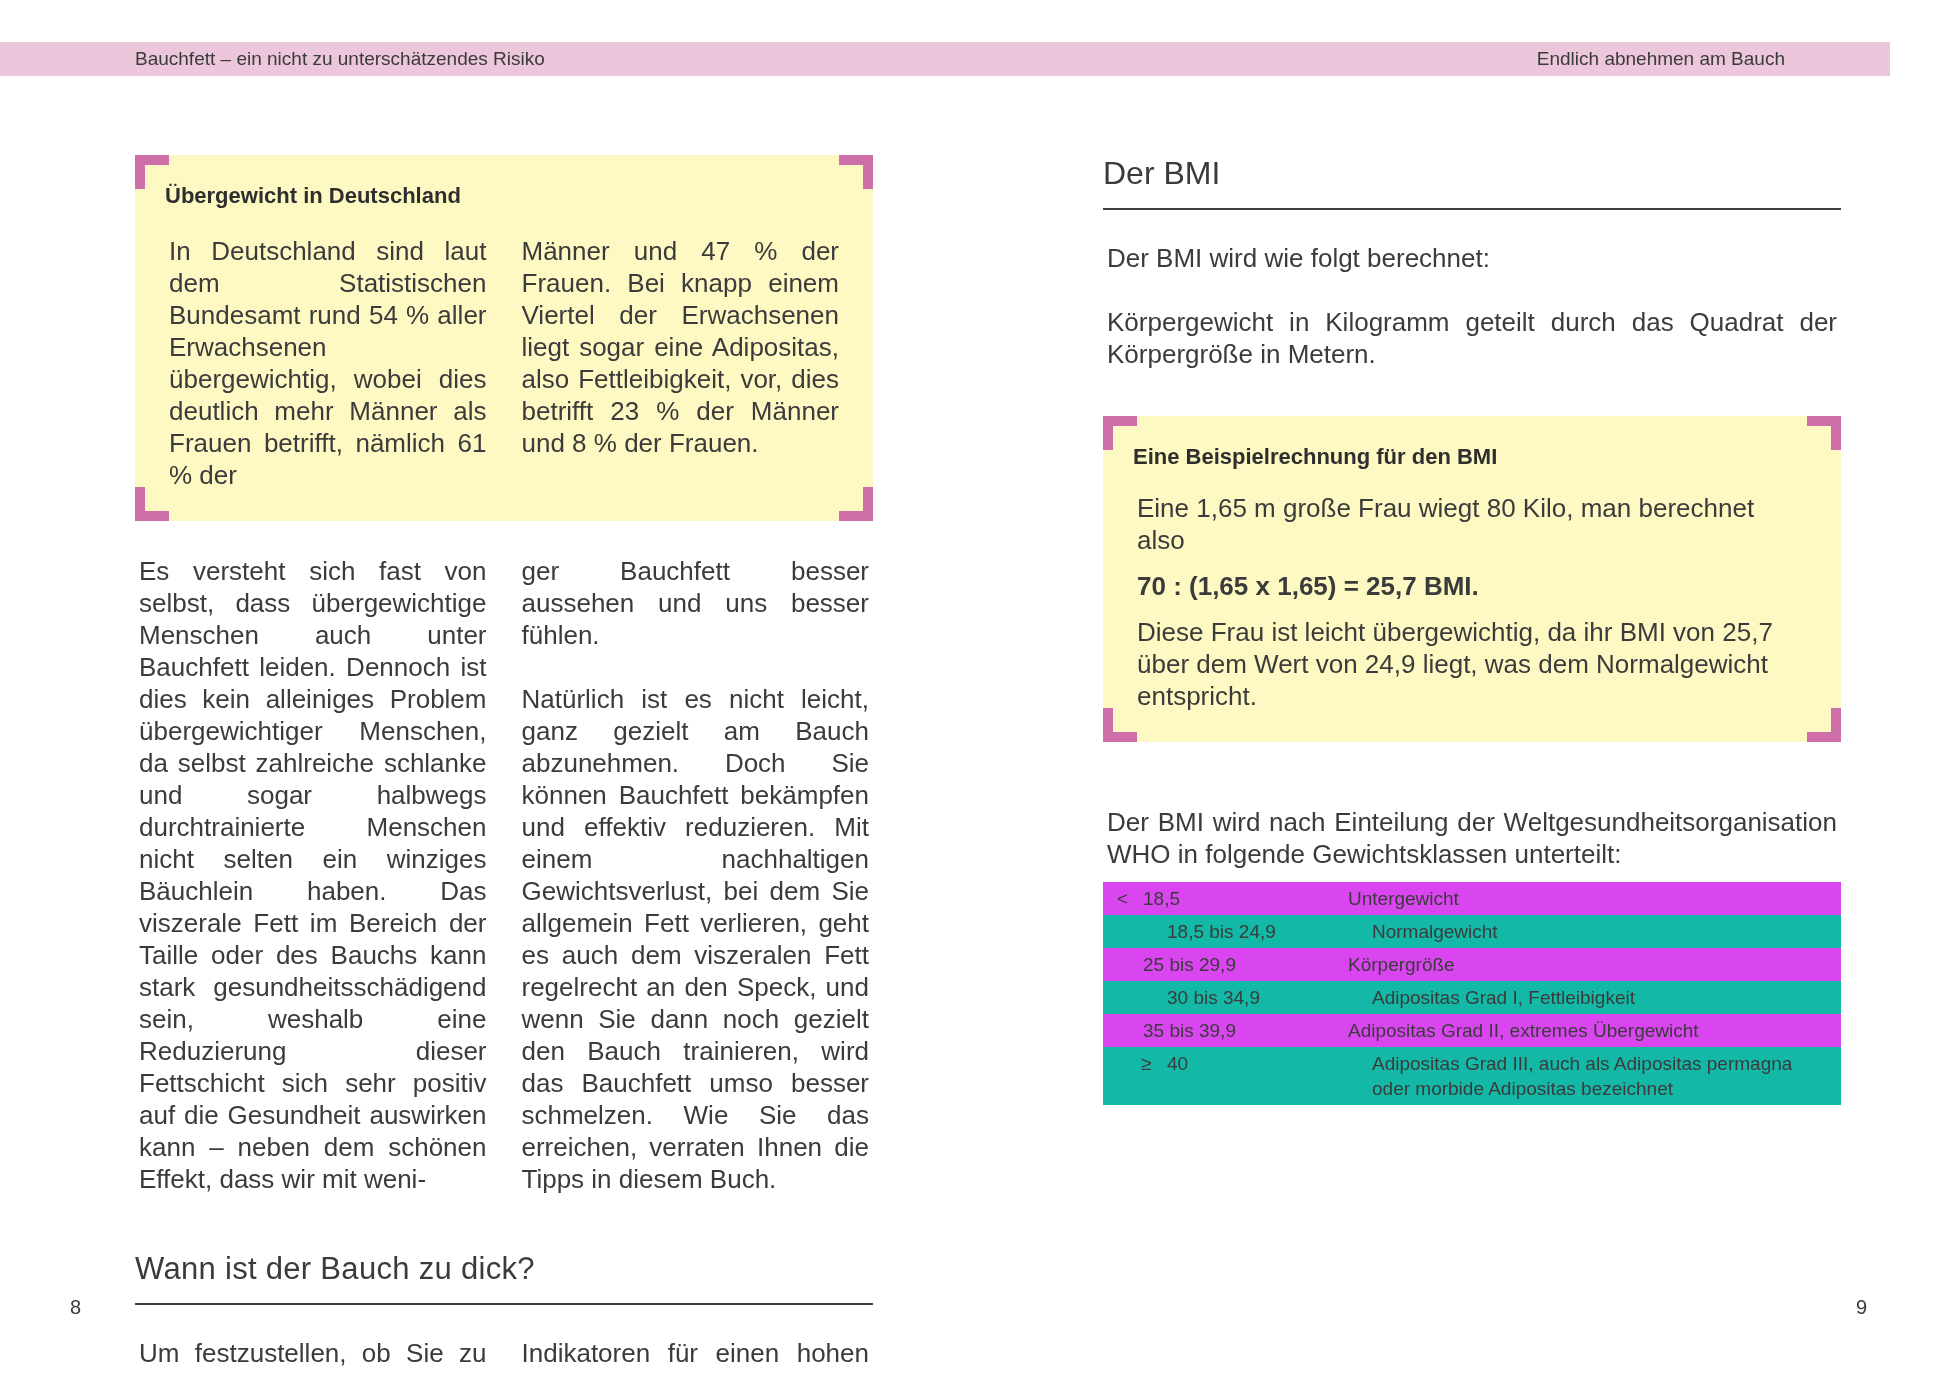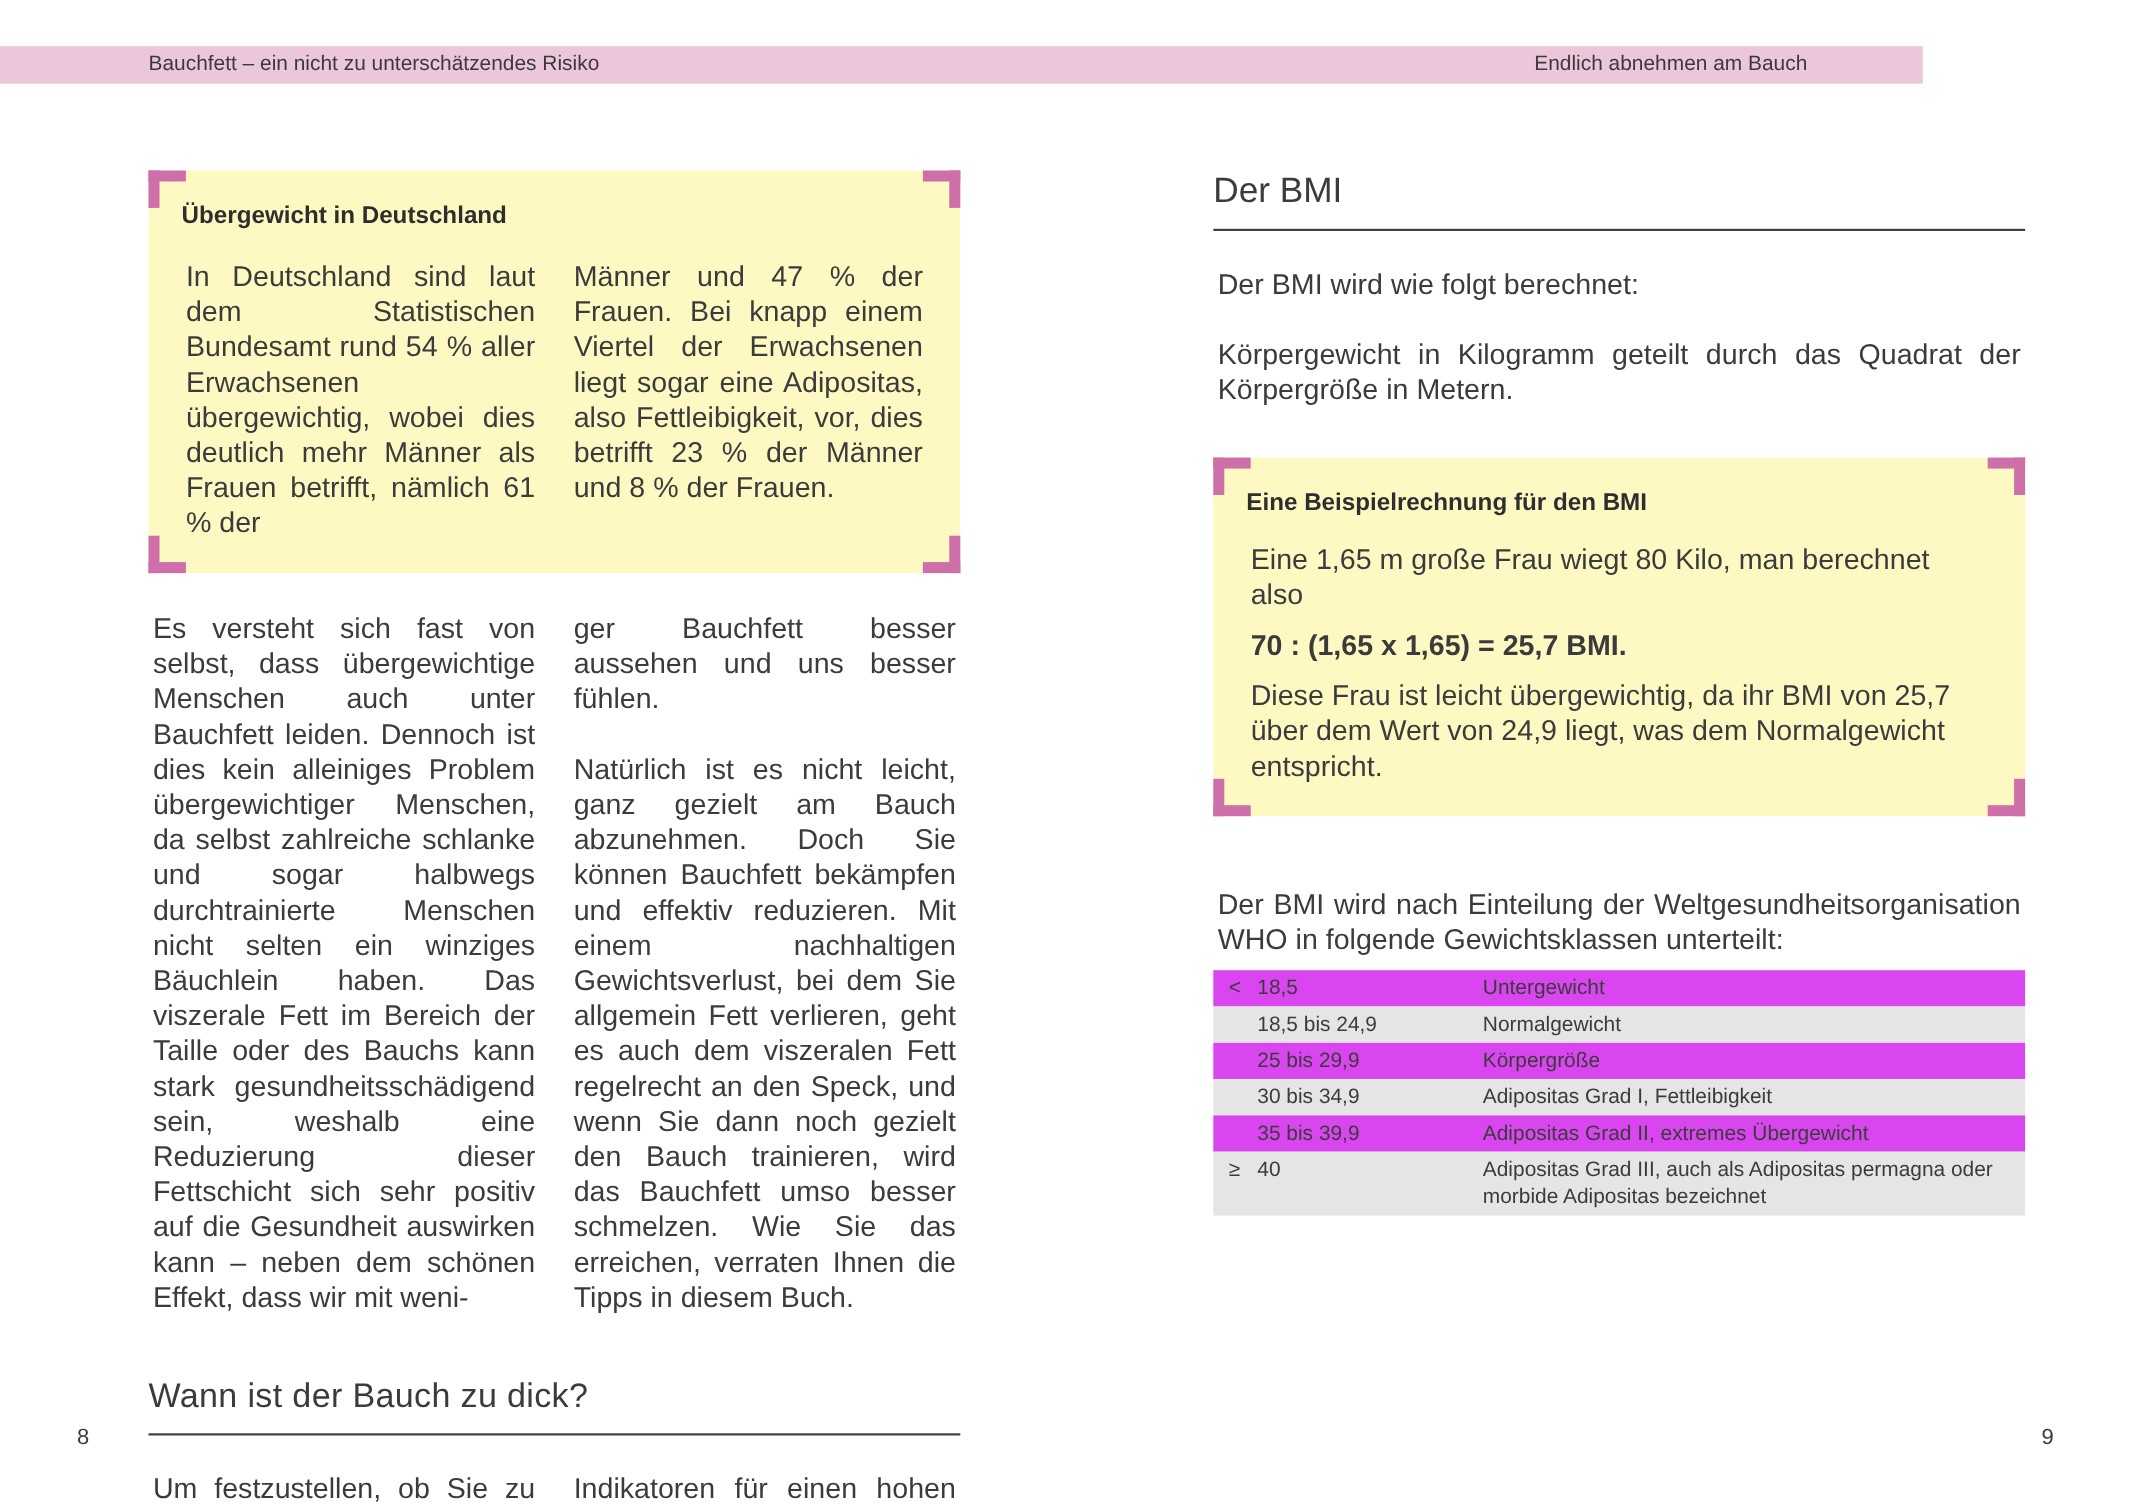--- a/index.html
+++ b/index.html
@@ -9,21 +9,21 @@
     position: relative;
     background: #ffffff;
     font-family: "Liberation Sans", "DejaVu Sans", sans-serif;
     color: #3b3b3b;
     overflow: hidden;
   }
 
   
   .header-strip {
     position: absolute; top: 42px; left: 0;
-    width: 1748px; height: 34px;
+    width: 1890px; height: 34px;
     background: #ecc7db;
     display: flex; align-items: center; justify-content: space-between;
     padding: 0 105px 0 135px;
     font-size: 19px; color: #3a3a3a;
   }
 
   
   .page { position: absolute; top: 155px; width: 738px; }
   .page-left  { left: 135px; }
   .page-right { left: 1103px; }
@@ -66,21 +66,21 @@
   .example-box { margin-top: 42px; }
   .example-box p { text-align: left; }
   .example-box .ex-p + .ex-p { margin-top: 14px; }
   .formula { font-weight: bold; }
 
   .table-intro { margin-top: 64px; }
 
   .bmi-table { margin-top: 12px; width: 100%; }
   .trow { display: flex; align-items: flex-start; padding: 4px 0; }
   .trow.light { background: #d946ef; }
-  .trow.dark  { background: #e5e5e5; }
+  .trow.dark  { background: #14b8a6; padding-left: 24px; }
   .cell-range { width: 245px; flex: 0 0 245px; padding-left: 14px; font-size: 19px; line-height: 25px; }
   .sym { display: inline-block; width: 26px; }
   .cell-label { flex: 1; padding-right: 14px; font-size: 19px; line-height: 25px; }
 
   
   .pagenum { position: absolute; top: 1296px; font-size: 20px; color: #3b3b3b; }
   .pagenum.p8 { left: 70px; }
   .pagenum.p9 { left: 1856px; }
 </style>
 </head>

